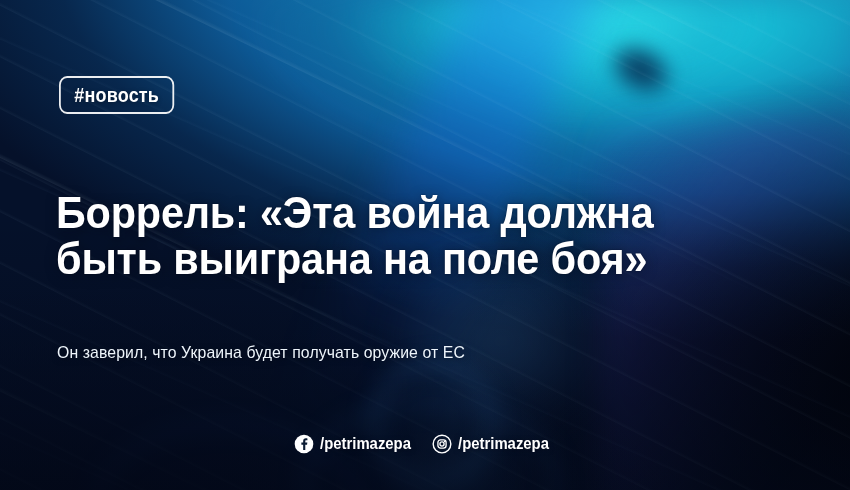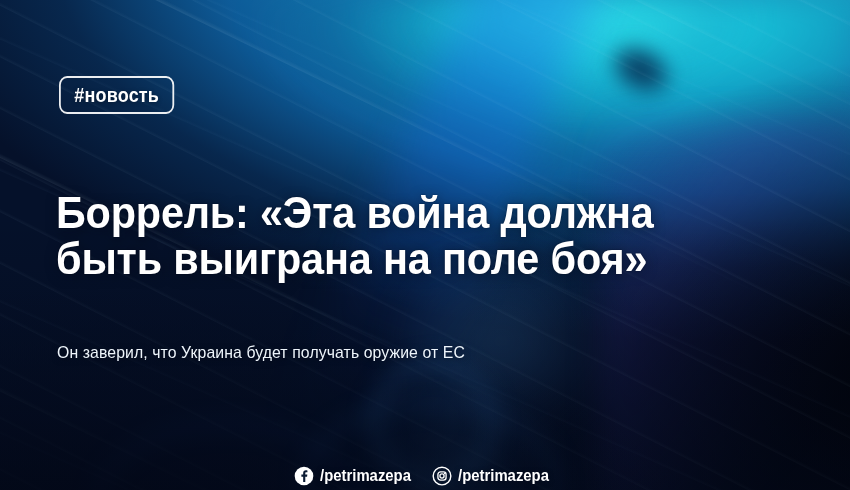--- a/index.html
+++ b/index.html
@@ -289,21 +289,20 @@
 
   .social {
     position: absolute;
     left: 0;
     right: 0;
     top: 434px;
     display: flex;
     justify-content: center;
     align-items: center;
     gap: 14px;
-    margin-top: 32px;
   }
   .social-item {
     display: flex;
     align-items: center;
     gap: 6px;
   }
   .social-icon {
     width: 20px;
     height: 20px;
     flex: 0 0 20px;

